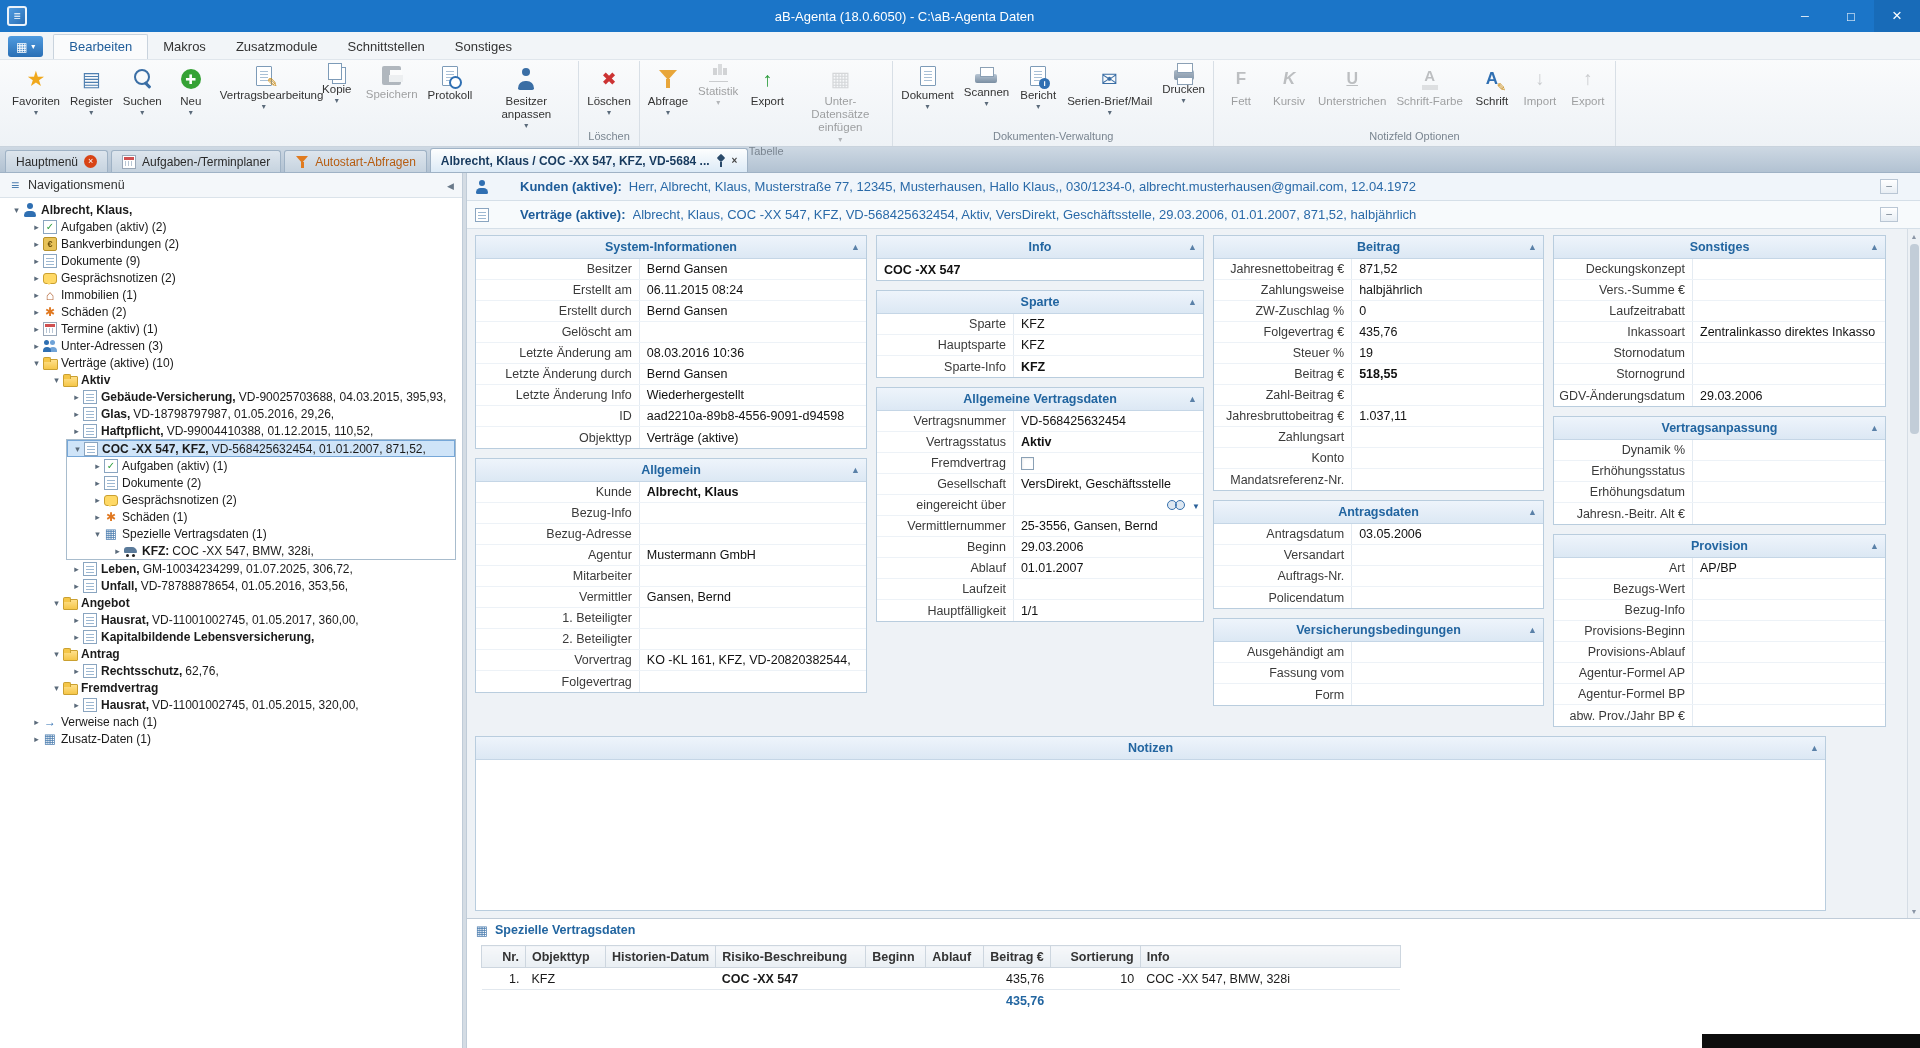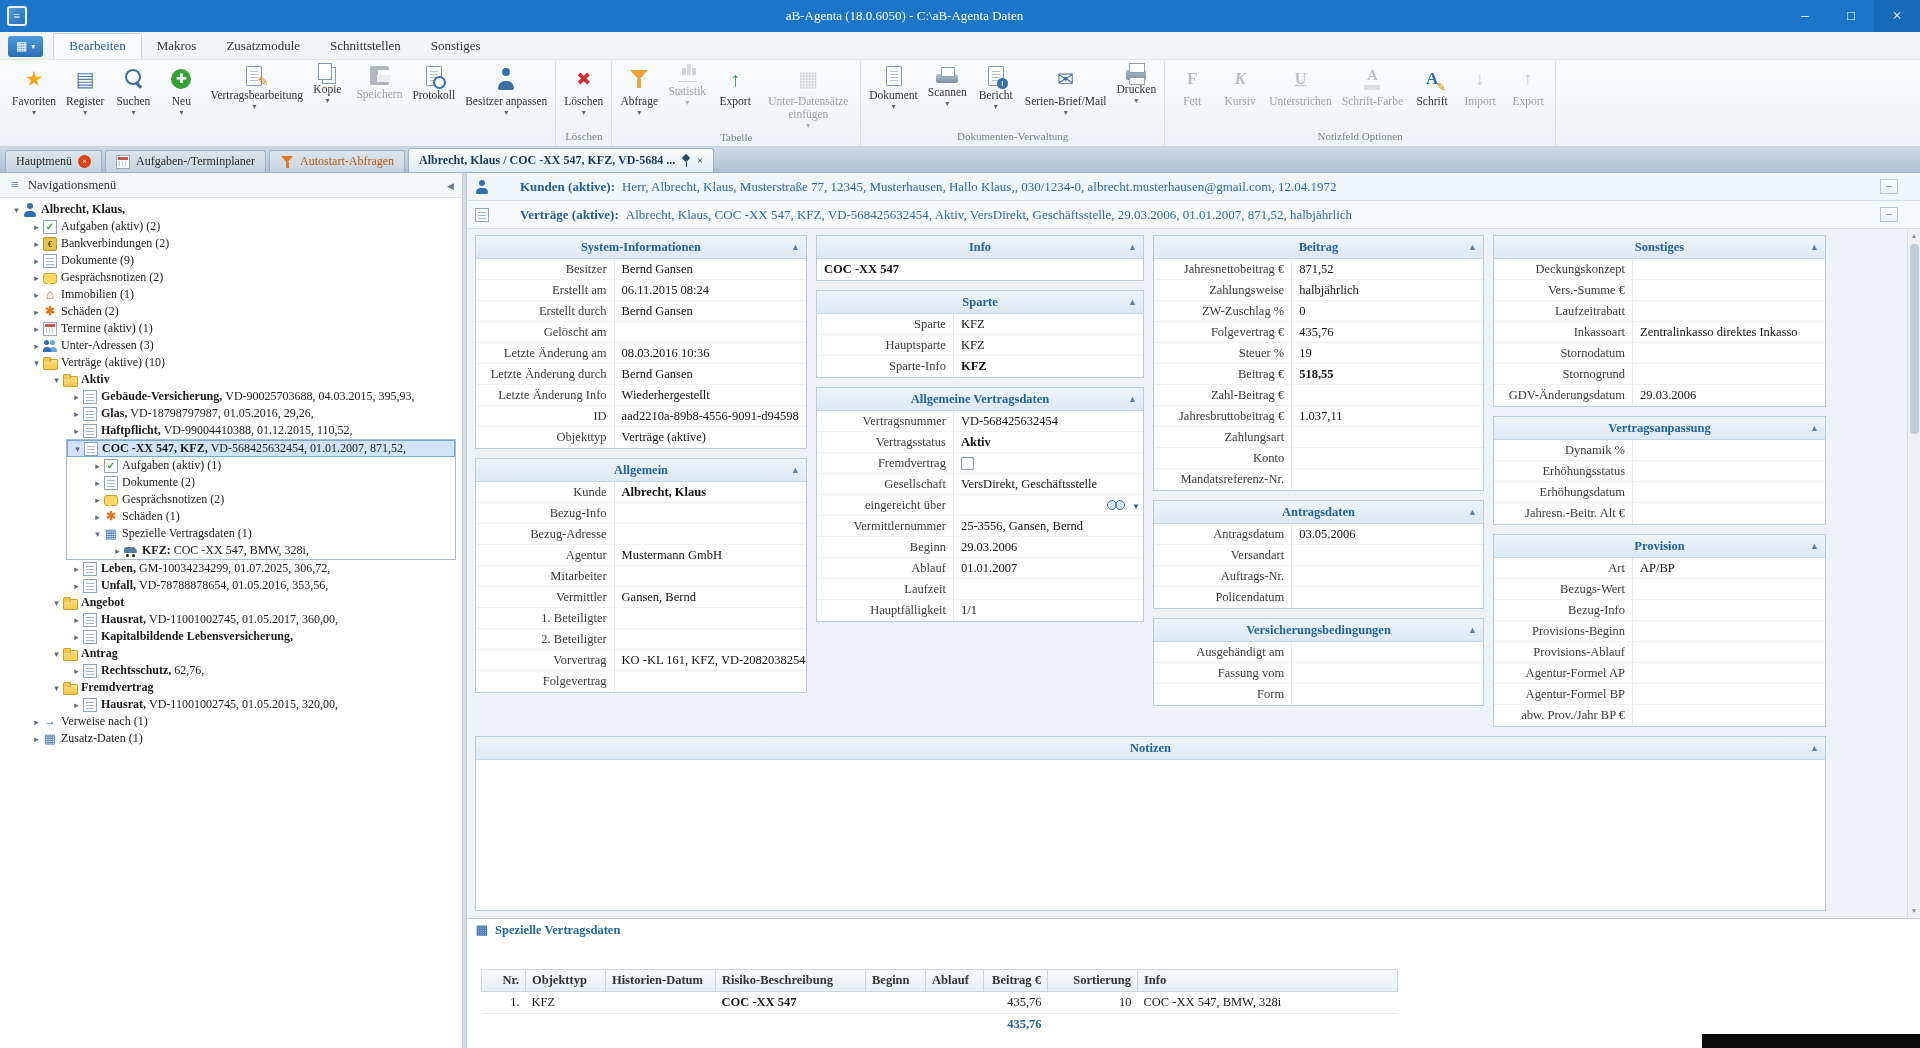--- a/index.html
+++ b/index.html
@@ -3,21 +3,21 @@
 <meta charset="utf-8">
 <style>
   * { box-sizing: border-box; }
   html,body { margin:0; padding:0; }
   body {
     width:1920px; height:1048px; overflow:hidden;
     font-family:"Liberation Sans","DejaVu Sans",sans-serif;
     background:#eef2f6; font-size:13px; color:#1a1a1a;
     -webkit-font-smoothing:antialiased;
   }
-  .app { position:relative; width:1920px; height:1048px; background:#0369a1;font-family:Liberation Serif, serif; }
+  .app { position:relative; width:1920px; height:1048px; background:#0369a1; }
 
   
   .titlebar { height:32px; background:#1b75c8; display:flex; align-items:center; color:#fff; }
   .app-logo { width:20px; height:20px; margin-left:7px; border:2px solid rgba(255,255,255,.9); border-radius:3px; background:linear-gradient(135deg,#4f9be0 0%,#2a6fb5 100%); position:relative; }
   .app-logo::before { content:"≡"; position:absolute; inset:0; display:flex; align-items:center; justify-content:center; font-size:12px; color:#fff; }
   .title { flex:1; text-align:center; font-size:13px; white-space:nowrap; overflow:hidden; }
   .win-controls { display:flex; height:32px; }
   .wc { width:46px; height:32px; display:flex; align-items:center; justify-content:center; color:#fff; font-size:13px; }
   .wc-min::before { content:"─"; font-size:11px; }
   .wc-max::before { content:"□"; font-size:13px; }
@@ -147,21 +147,21 @@
   .hdr { height:28px; flex:none; display:flex; align-items:center; gap:7px; padding:0 22px 0 8px; font-size:13px; background:#f0f5fa; border-bottom:1px solid #d5dfe8; }
   .hdr.h2 { background:#f7fafc; }
   .prefix { font-weight:bold; color:#1e5c99; white-space:nowrap;padding-left:24px; }
   .htext { flex:1; min-width:0; color:#2a6aa8; white-space:nowrap; overflow:hidden; text-overflow:ellipsis; }
   .hbtn { width:18px; height:15px; flex:none; border:1px solid #b9c6d4; background:linear-gradient(#fff,#e8eef4); display:flex; align-items:center; justify-content:center; }
   .hbtn::before { content:"─"; font-size:8px; color:#4a5a6a; }
 
   .panels { flex:1; min-height:0; padding:6px 18px 0 8px; }
   .cols { display:flex; gap:9px; align-items:flex-start; }
   .col { display:flex; flex-direction:column; gap:9px; }
-  .col0 { width:332px; } .col1 { width:328px; } .col2 { width:331px; } .col3 { width:333px; }
+  .col0 { width:392px; } .col1 { width:328px; } .col2 { width:331px; } .col3 { width:333px; }
   .panel { background:#fff; border:1px solid #b9cdde; }
   .phead { height:23px; background:linear-gradient(#eef4fb,#dce8f4); border-bottom:1px solid #c5d6e6; display:flex; align-items:center; justify-content:center; position:relative; font-size:12.5px; font-weight:bold; color:#2265a0; }
   .collapse { position:absolute; right:6px; top:0; bottom:0; display:flex; align-items:center; font-size:9px; font-weight:normal; color:#5a81a8; }
   .prow { display:flex; align-items:center; height:21px; border-bottom:1px solid #edf2f7; font-size:12.5px; }
   .prow:last-child { border-bottom:none; }
   .plabel { width:42%; flex:none; height:100%; display:flex; align-items:center; justify-content:flex-end; padding-right:7px; color:#3a3a3a; border-right:1px solid #e4ebf2; white-space:nowrap; overflow:hidden; }
   .pvalue { flex:1; min-width:0; display:flex; align-items:center; gap:4px; padding-left:7px; color:#111; white-space:nowrap; overflow:hidden; }
   .pvalue.bold { font-weight:bold; }
   .prow.full .pvalue { font-weight:bold; }
   .cb { width:13px; height:13px; border:1px solid #8aa0b5; background:#fff; box-shadow:inset 1px 1px 2px rgba(0,0,0,.08); }
@@ -170,21 +170,21 @@
   .binoc::before, .binoc::after { content:""; position:absolute; top:0; width:8px; height:8px; border:1.5px solid #3570ad; border-radius:50%; background:rgba(120,160,200,.25); }
   .binoc::before { left:0; } .binoc::after { right:0; }
   .lk-dd::before { content:"▼"; font-size:8px; color:#2a6099; }
 
   .notes { margin-top:9px; width:1351px; }
   .notes-body { height:150px; background:#fff; }
 
   
   .bottom { flex:none; height:130px; background:#fff; border-top:1px solid #c0ccd8; padding:4px 8px 0; }
   .bhead { display:flex; align-items:flex-start; gap:6px; height:22px; font-size:12.5px; font-weight:bold; color:#2265a0; }
-  .btable { border-collapse:collapse; font-size:12.5px; margin-left:6px; table-layout:fixed;margin-top:24px; }
+  .btable { border-collapse:collapse; font-size:12.5px; margin-left:6px; table-layout:fixed; }
   .btable th { height:22px; padding:0 6px; text-align:left; font-weight:600; color:#333; background:linear-gradient(#f6f8fa,#e9eef3); border:1px solid #cdd6df; white-space:nowrap; overflow:hidden; }
   .btable td { height:22px; padding:0 6px; border-bottom:1px solid #e2e8ee; white-space:nowrap; overflow:hidden; }
   .btable .num { text-align:right; }
   .btable .bold { font-weight:bold; }
   .btable th:nth-child(1){width:44px} .btable th:nth-child(2){width:80px} .btable th:nth-child(3){width:110px}
   .btable th:nth-child(4){width:150px} .btable th:nth-child(5){width:60px} .btable th:nth-child(6){width:58px}
   .btable th:nth-child(7){width:64px} .btable th:nth-child(8){width:90px} .btable th:nth-child(9){width:260px}
   .sumrow td { border-bottom:none; }
   .sumrow .sum { border-top:1px solid #8a98a8; color:#2265a0; font-weight:bold; }
 

